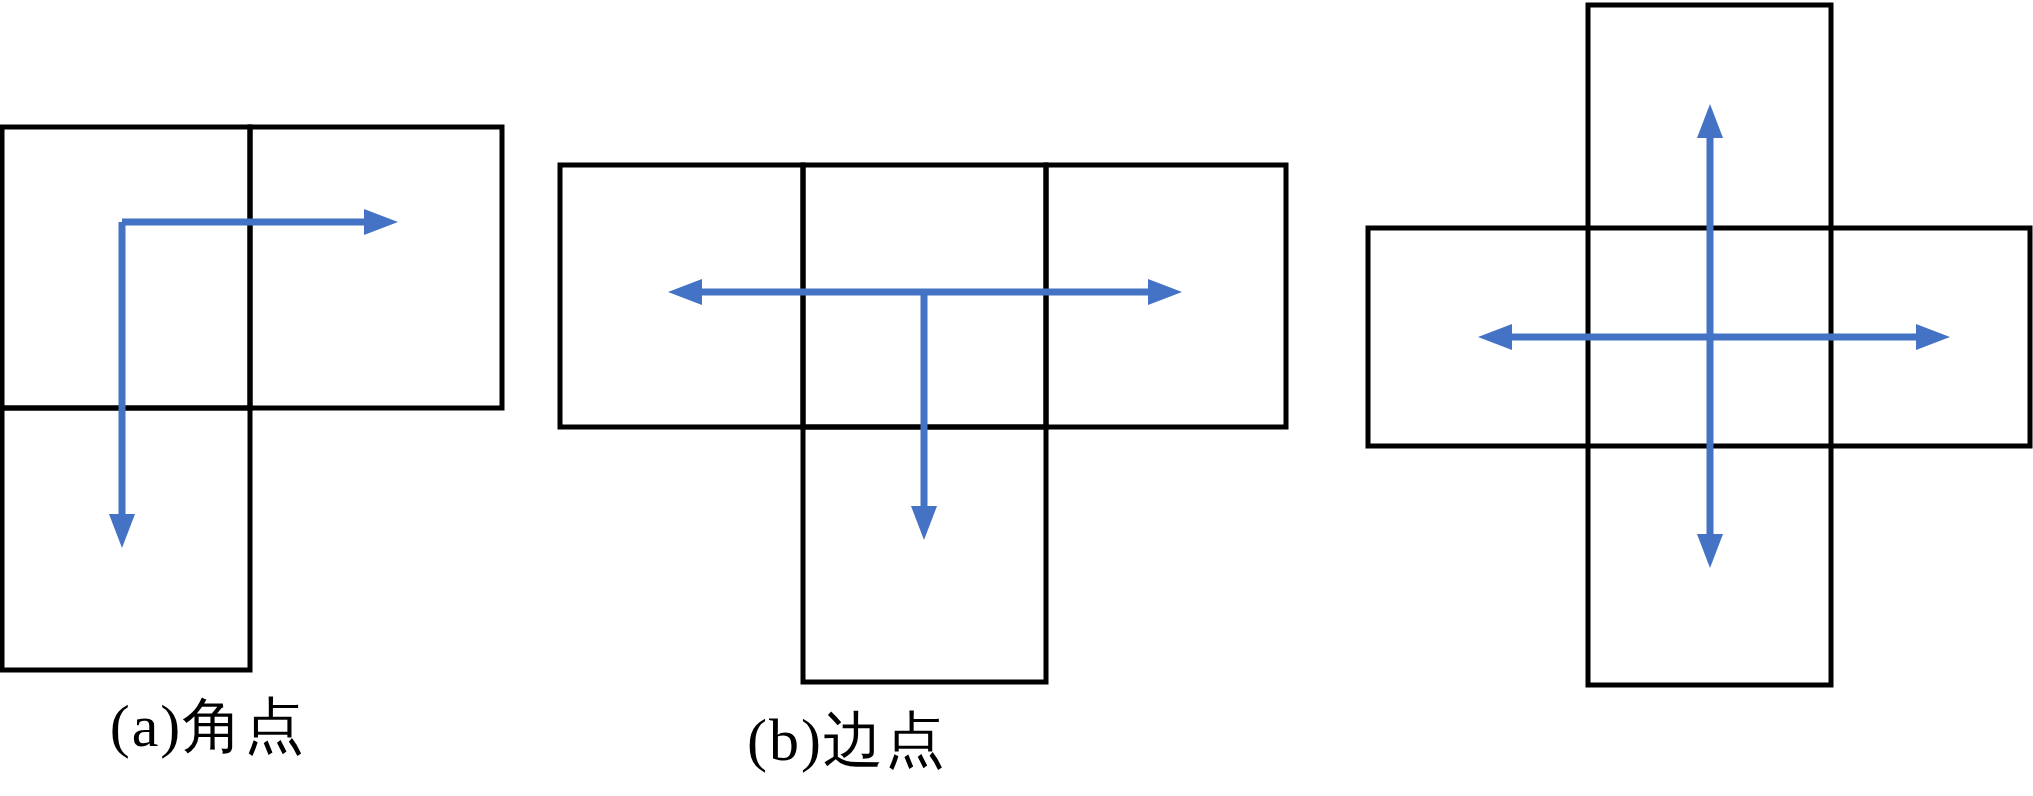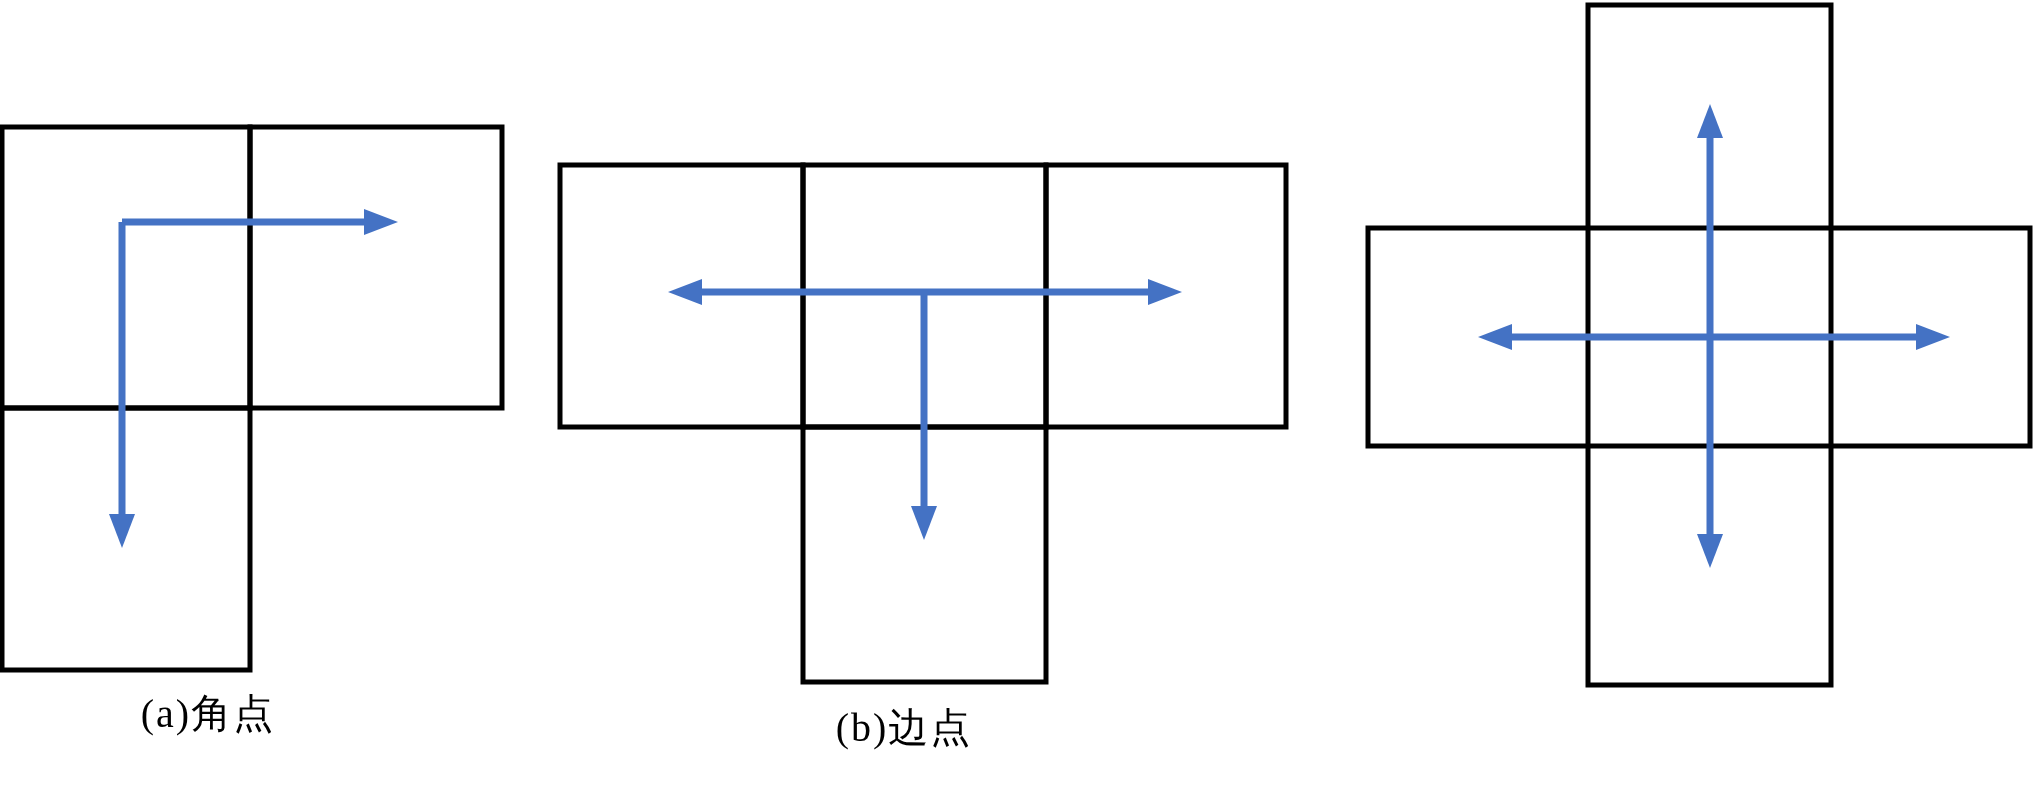--- a/index.html
+++ b/index.html
@@ -15,28 +15,28 @@
     font-family: "Liberation Serif", "DejaVu Serif", serif;
     overflow: hidden;
   }
   .figure svg {
     position: absolute;
     left: 0;
     top: 0;
   }
   .panel-label {
     position: absolute;
-    font-size: 40px;
+    font-size: 60px;
     color: #000000;
     white-space: nowrap;
     transform: translateX(-50%);
     letter-spacing: 2px;
   }
   .label-a { left: 208px;  top: 686px; }
-  .label-b { left: 904px;  top: 700px; text-align: center; }
+  .label-b { left: 847px;  top: 700px; text-align: center; }
   .label-c { left: 1718px; top: 698px; }
 </style>
 </head>
 <body>
 
 <div class="figure">
 
   <svg width="2033" height="796" viewBox="0 0 2033 796">
 
     <g>

